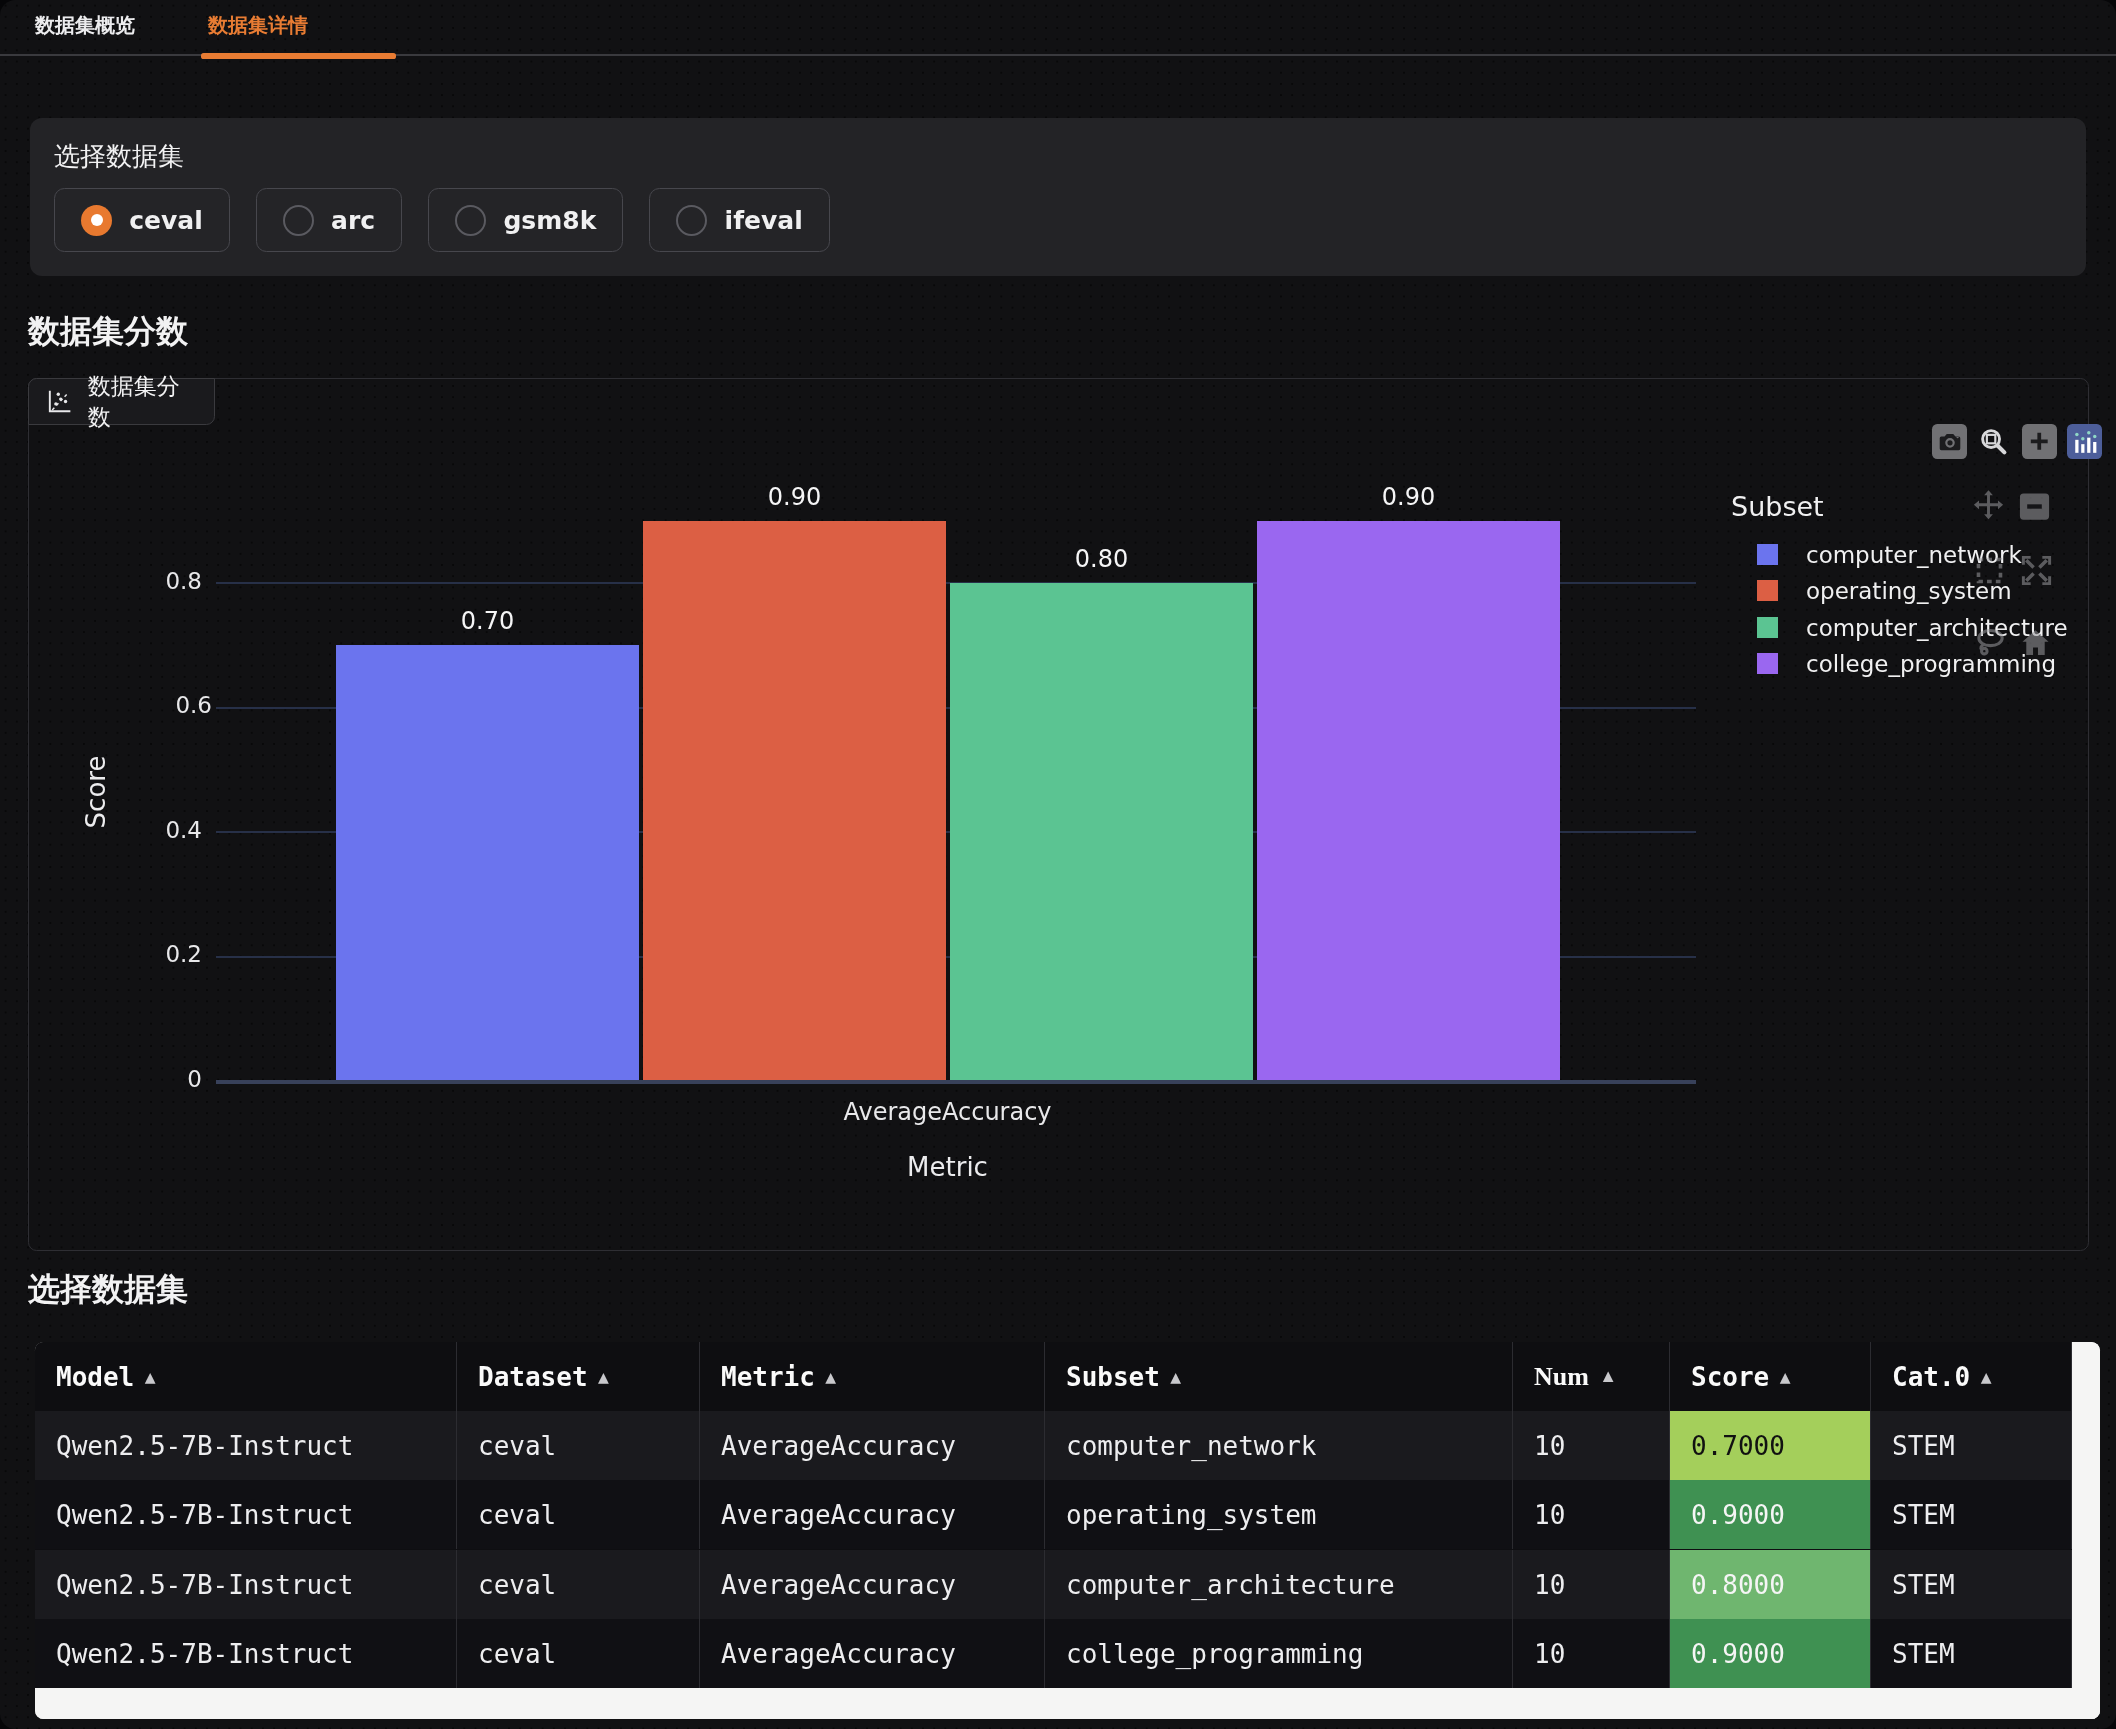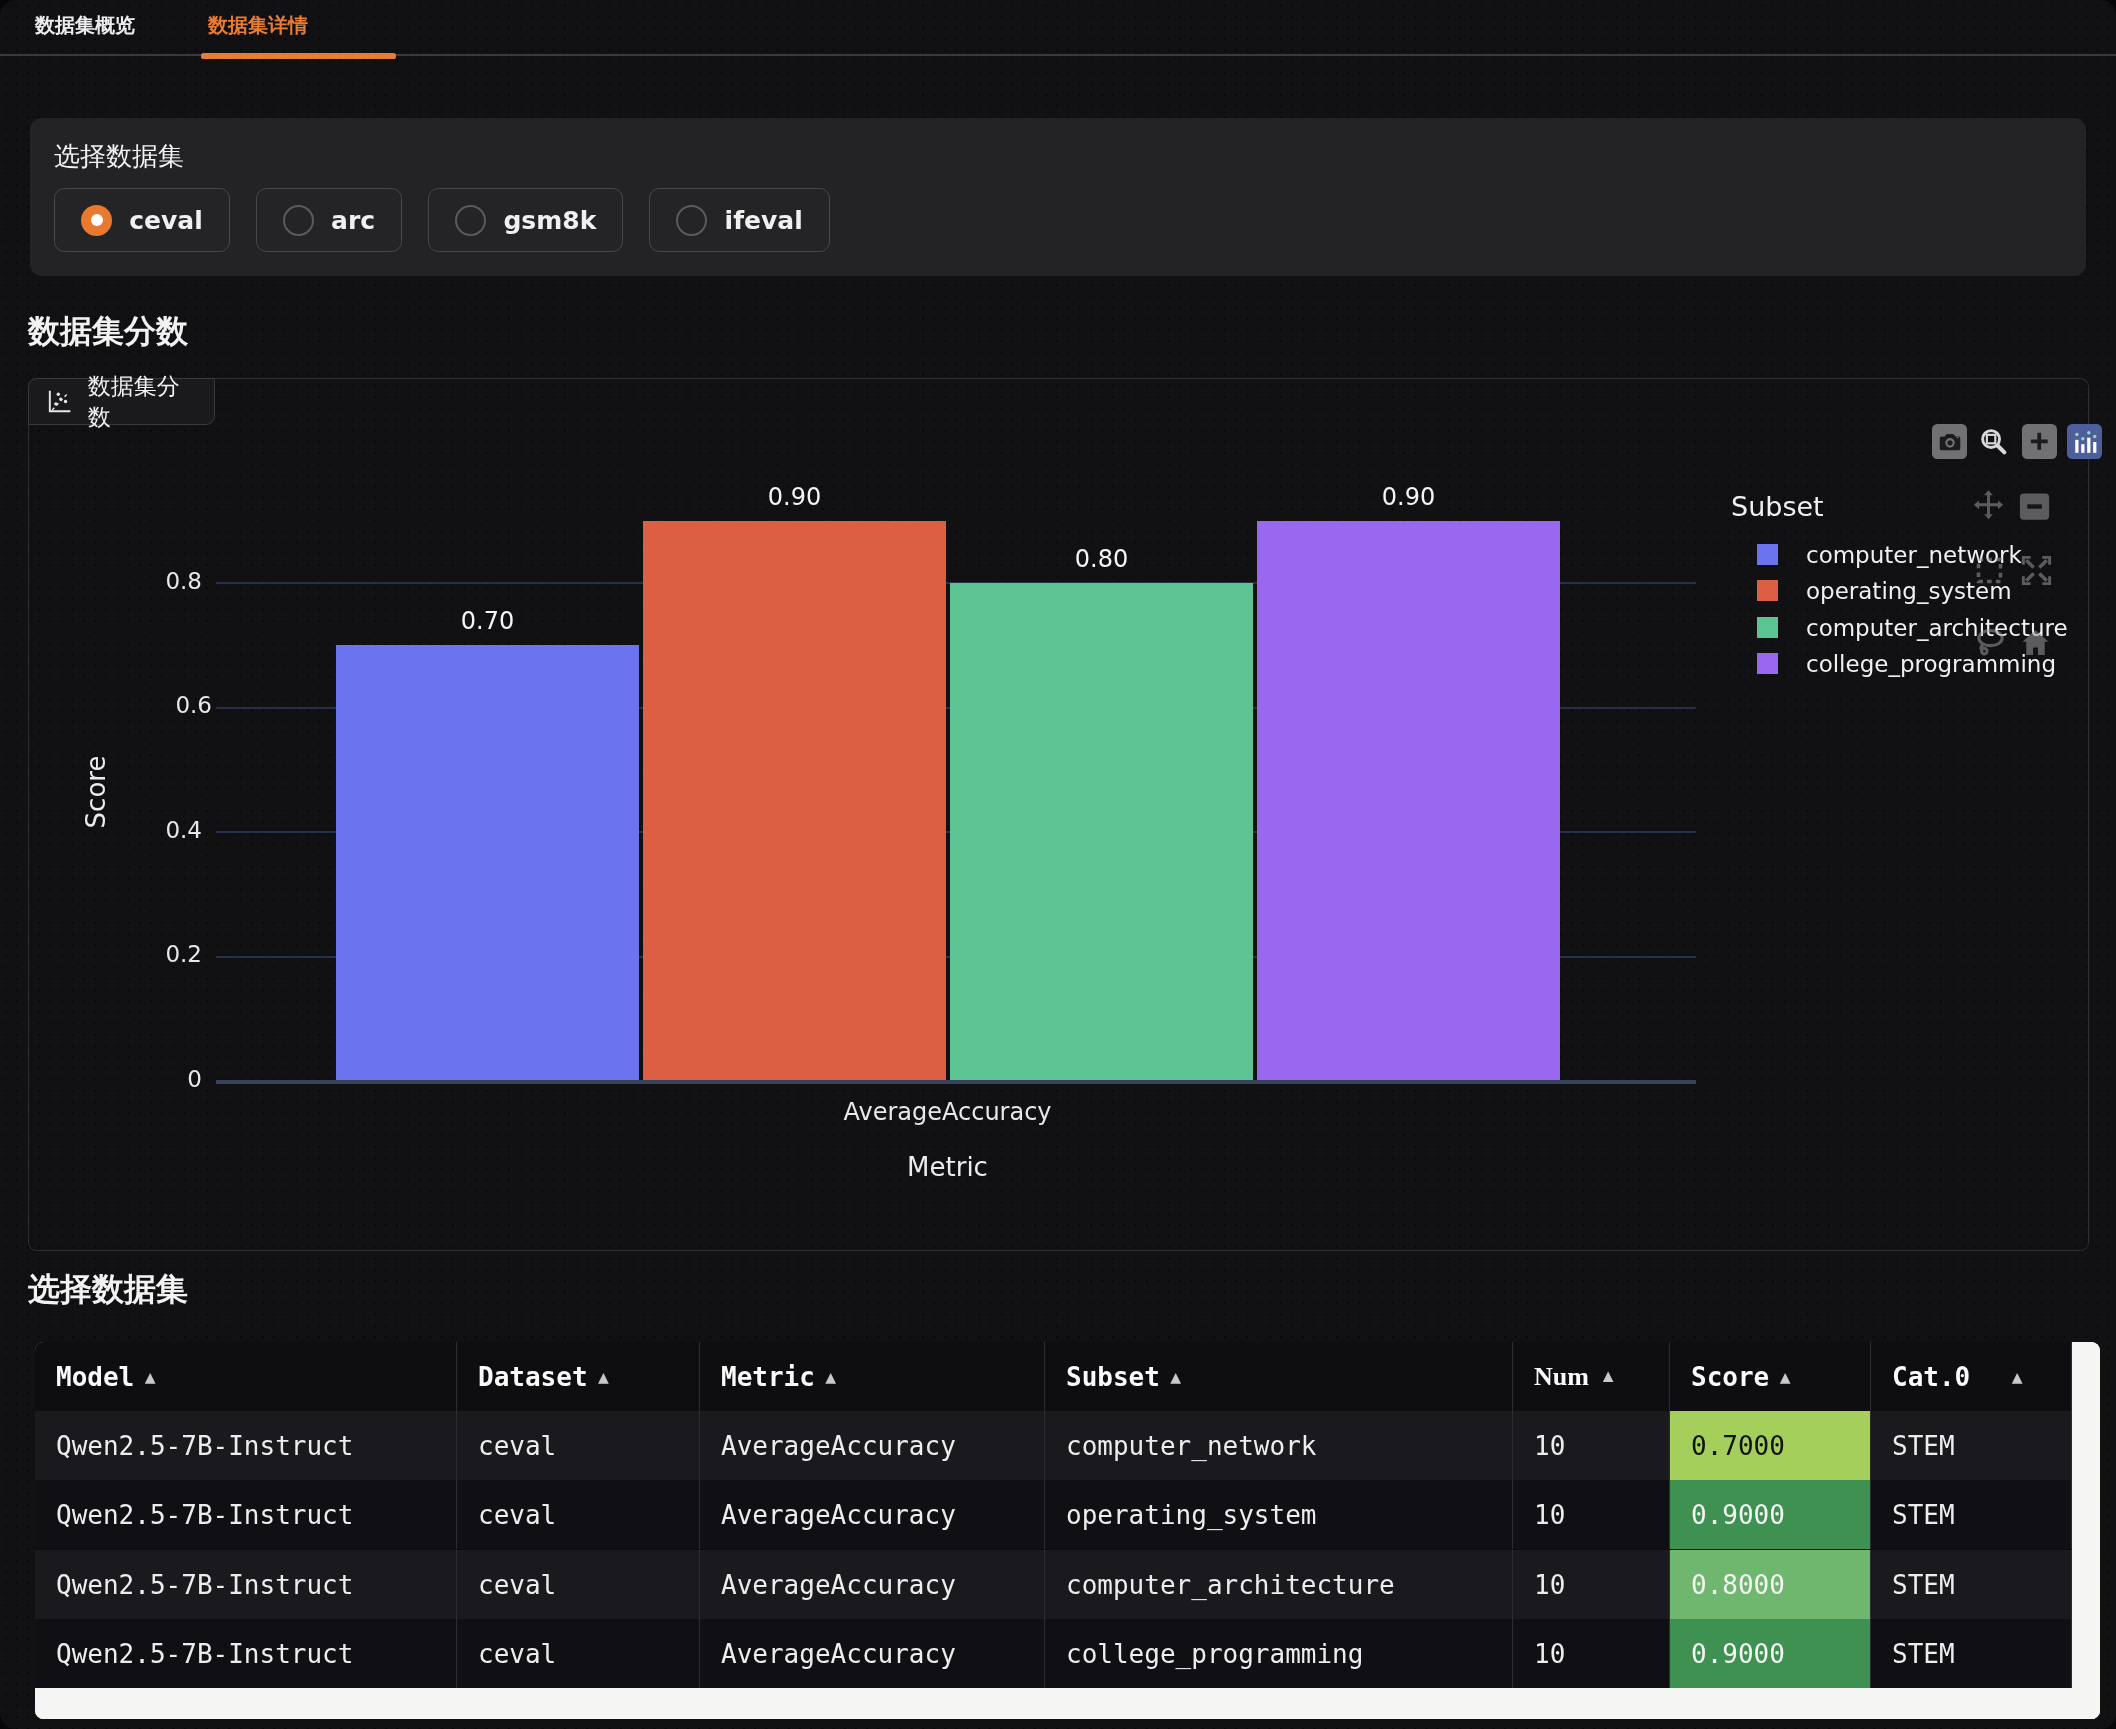--- a/index.html
+++ b/index.html
@@ -244,21 +244,21 @@
             <span class="sort-arrow">▲</span>
           </div>
           <div class="tbl-cell" style="width: 157px; font-family: Liberation Serif, serif;">
             <span>Num</span>
             <span class="sort-arrow">▲</span>
           </div>
           <div class="tbl-cell" style="width: 201px;">
             <span>Score</span>
             <span class="sort-arrow">▲</span>
           </div>
-          <div class="tbl-cell" style="width: 201px; gap: 31px;">
+          <div class="tbl-cell" style="width: 201px;">
             <span>Cat.0</span>
             <span class="sort-arrow">▲</span>
           </div>
         </div>
         <div class="tbl-row" style="top: 69px; background: rgb(26, 26, 30);">
           <div class="tbl-cell" style="width: 422px;">Qwen2.5-7B-Instruct</div>
           <div class="tbl-cell" style="width: 243px;">ceval</div>
           <div class="tbl-cell" style="width: 345px;">AverageAccuracy</div>
           <div class="tbl-cell" style="width: 468px;">computer_network</div>
           <div class="tbl-cell" style="width: 157px;">10</div>

